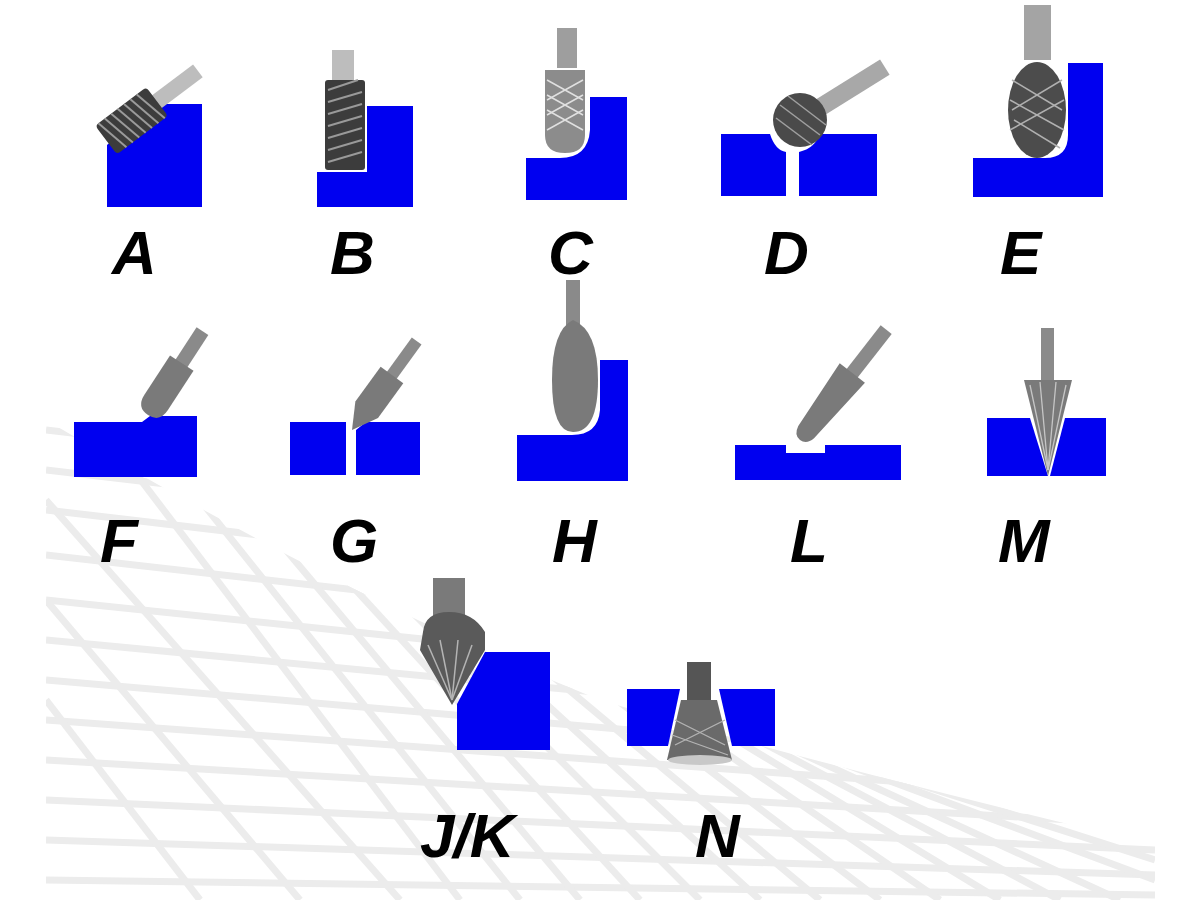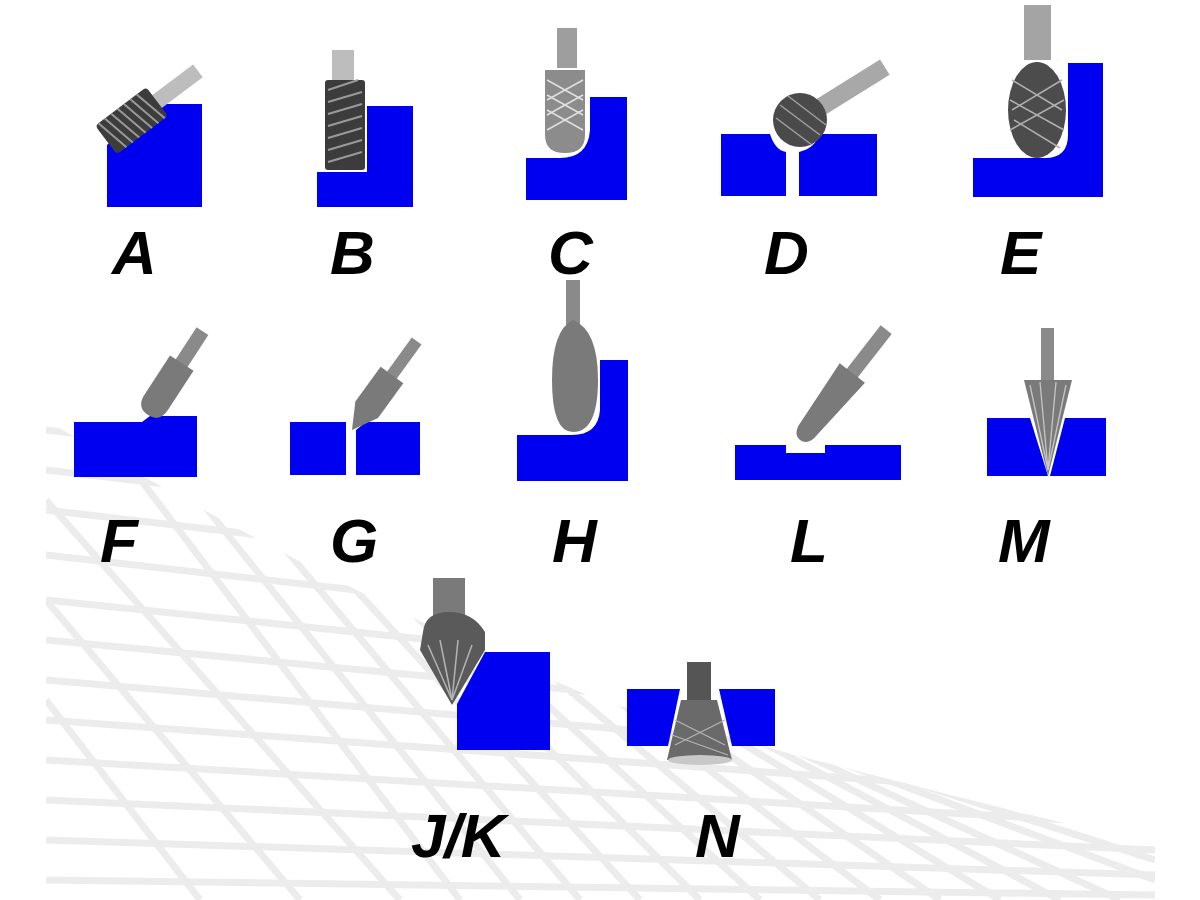--- a/index.html
+++ b/index.html
@@ -212,21 +212,21 @@
     <rect x="433" y="578" width="32" height="40" fill="#7a7a7a"></rect>
     <path d="M423 632 Q425 612 449 612 Q473 612 485 632 L485 650 L452 705 L420 650 Z" fill="#5a5a5a"></path>
     <g stroke="#b4b4b4" stroke-width="1.5">
       <path d="M428 645 L452 700"></path>
         <path d="M440 640 L452 700"></path>
         <path d="M458 640 L452 700"></path>
         <path d="M472 645 L452 700"></path>
     </g>
   </svg>
 </div>
-<div class="label" style="left:411px;top:805px;">J/K</div>
+<div class="label" style="left:420px;top:805px;">J/K</div>
 
 <div class="cell" style="left:0;top:0;">
   <svg width="900" height="900">
     <path d="M627 689 L680 689 L668 746 L627 746 Z" fill="#0000f0"></path>
     <path d="M719 689 L775 689 L775 746 L732 746 Z" fill="#0000f0"></path>
     <rect x="687" y="662" width="24" height="40" fill="#555"></rect>
     <path d="M681 700 L717 700 L732 760 L667 760 Z" fill="#6a6a6a"></path>
     <ellipse cx="700" cy="760" rx="32" ry="5" fill="#c8c8c8"></ellipse>
     <g stroke="#b4b4b4" stroke-width="1.3">
       <path d="M675 720 L725 745"></path>

